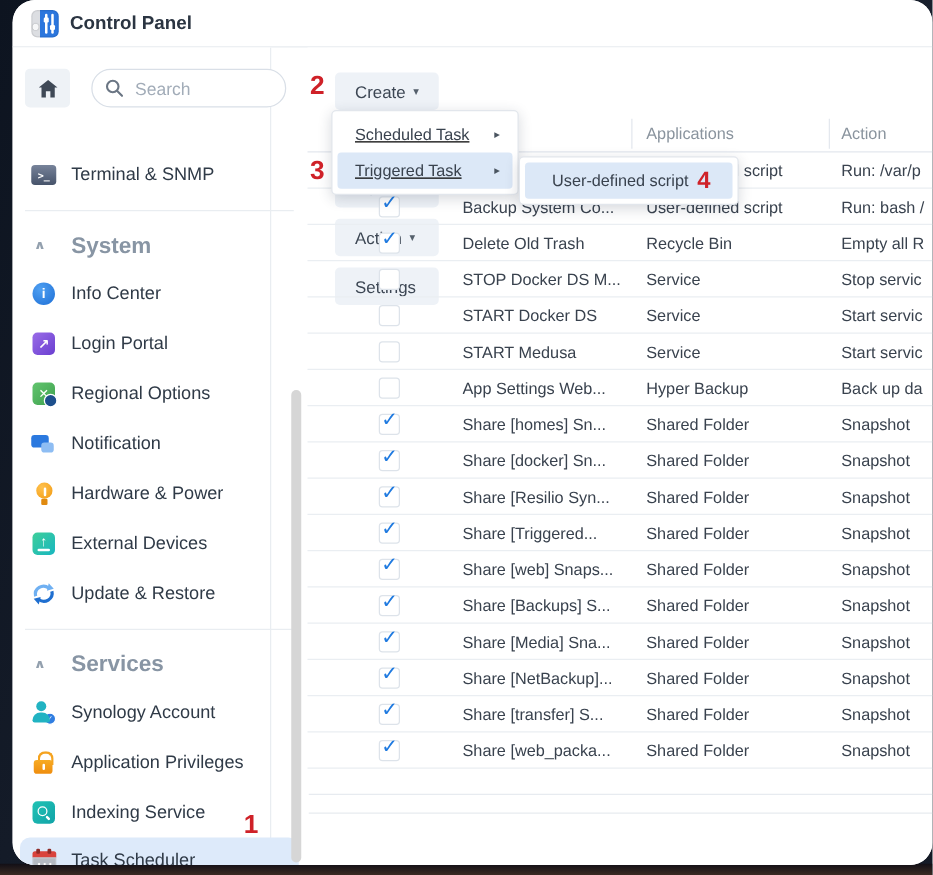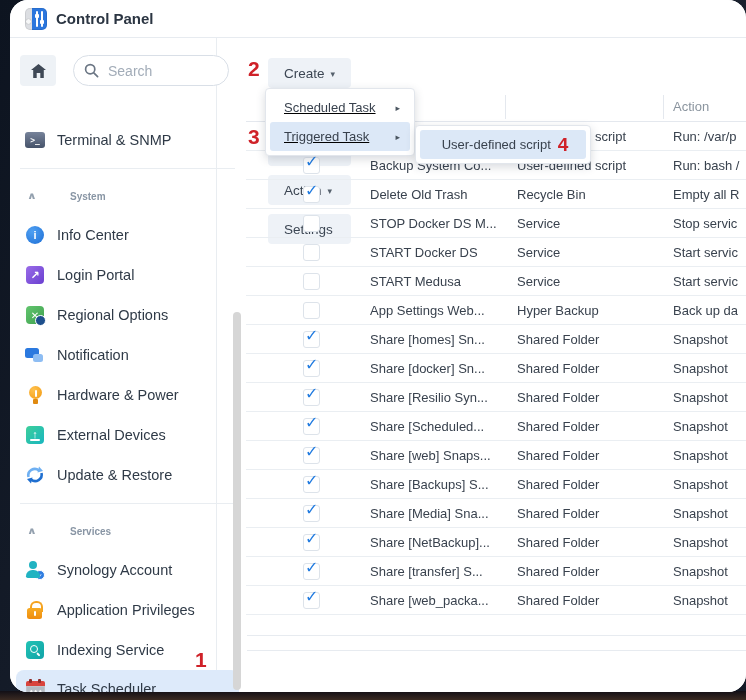--- a/index.html
+++ b/index.html
@@ -33,21 +33,21 @@
   .nav{position:absolute;left:0;top:82px;width:235px;}
   .nav-item{position:relative;height:40px;display:flex;align-items:center;cursor:pointer;}
   .nav-item .ico{position:absolute;left:15px;width:20px;height:20px;display:flex;align-items:center;justify-content:center;}
   .nav-item .lbl{position:absolute;left:47px;font-size:14.5px;color:#2f3a47;white-space:nowrap;}
   .nav-item.selected{background:#ddeafa;border-radius:8px;margin:0 6px;height:38px;}
   .nav-item.selected .ico{left:9px;} .nav-item.selected .lbl{left:41px;}
   .nav-divider{height:17px;position:relative;}
   .nav-divider::after{content:"";position:absolute;left:10px;right:10px;top:8px;height:1px;background:#e9edf1;}
   .nav-section{height:38px;display:flex;align-items:center;position:relative;}
   .nav-section .chev{position:absolute;left:17px;color:#93a0ae;font-size:12px;font-weight:bold;transform:scaleY(.8);}
-  .nav-section .lbl{position:absolute;left:60px;font-size:10px;font-weight:bold;color:#8895a4;}
+  .nav-section .lbl{position:absolute;left:47px;font-size:18px;font-weight:bold;color:#8895a4;}
   .side-scrollbar{position:absolute;left:223px;top:274px;width:8px;height:378px;background:#d6d6d6;border-radius:4px;}
 
   
   .terminal-i{width:20px;height:16px;border-radius:3px;background:linear-gradient(#76descas,#4a576b);background:linear-gradient(#77839a,#46536a);
       color:#fff;font-family:"DejaVu Sans Mono",monospace;font-size:8px;font-weight:bold;display:flex;align-items:center;justify-content:center;}
   .round-badge{width:18px;height:18px;border-radius:50%;display:flex;align-items:center;justify-content:center;color:#fff;font-weight:bold;}
   .sq-badge{width:18px;height:18px;border-radius:4px;display:flex;align-items:center;justify-content:center;color:#fff;font-weight:bold;}
   .info-i{background:radial-gradient(circle at 35% 30%,#4fa0f2,#1e6fd6);font-size:11px;}
   .login-i{background:linear-gradient(135deg,#9a6ce8,#6a3fd0);font-size:11px;}
   .regional-i{background:linear-gradient(135deg,#62c56e,#3fa04f);font-size:10px;position:relative;}
@@ -278,20 +278,21 @@
           <span class="caret">▾</span>
         </button>
         <button class="tbtn">
           <span>Settings</span>
         </button>
       </div>
 
     <div class="thead">
       <div class="vline vl1"></div>
       <div class="vline vl2"></div>
+      <div class="col col-apps">Applications</div>
       <div class="col col-action">Action</div>
     </div>
 
     <div class="rows" id="rows">
         <div class="trow">
           <span class="cb">
             <span class="chk">✓</span>
           </span>
           <span class="name"></span>
           <span class="app">User-defined script</span>
@@ -358,21 +359,21 @@
             <span class="chk">✓</span>
           </span>
           <span class="name">Share [Resilio Syn...</span>
           <span class="app">Shared Folder</span>
           <span class="act">Snapshot</span>
         </div>
         <div class="trow">
           <span class="cb">
             <span class="chk">✓</span>
           </span>
-          <span class="name">Share [Scheduled...</span>
+          <span class="name">Share [Triggered...</span>
           <span class="app">Shared Folder</span>
           <span class="act">Snapshot</span>
         </div>
         <div class="trow">
           <span class="cb">
             <span class="chk">✓</span>
           </span>
           <span class="name">Share [web] Snaps...</span>
           <span class="app">Shared Folder</span>
           <span class="act">Snapshot</span>

